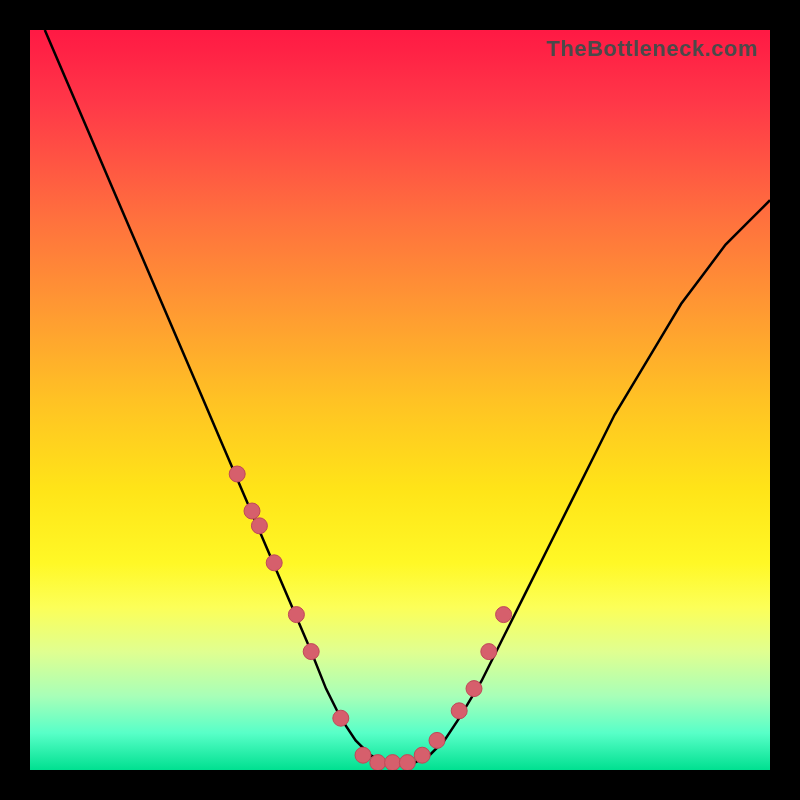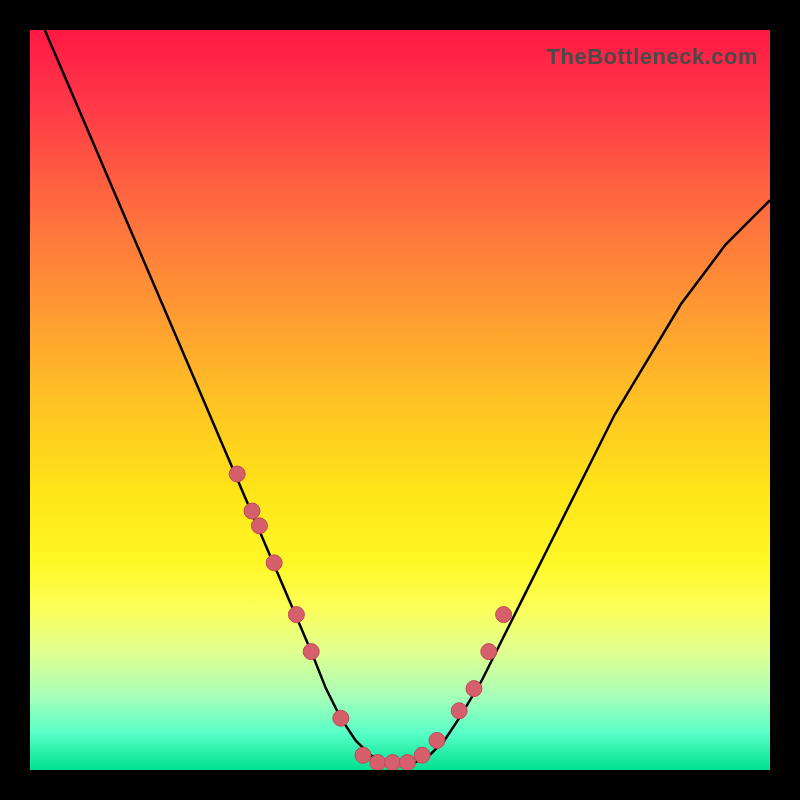--- a/index.html
+++ b/index.html
@@ -26,21 +26,21 @@
         #fff826 72%,
         #fcff58 78%,
         #e0ff90 84%,
         #a8ffb8 90%,
         #58ffc8 95%,
         #00e090 100%
       );
     }
     .watermark {
       position: absolute;
-      top: 14px;
+      top: 6px;
       right: 12px;
       font-family: Arial, sans-serif;
       font-size: 22px;
       font-weight: bold;
       color: #4a4a4a;
       letter-spacing: 0.5px;
     }
     .curve-svg {
       position: absolute;
       left: 0;

